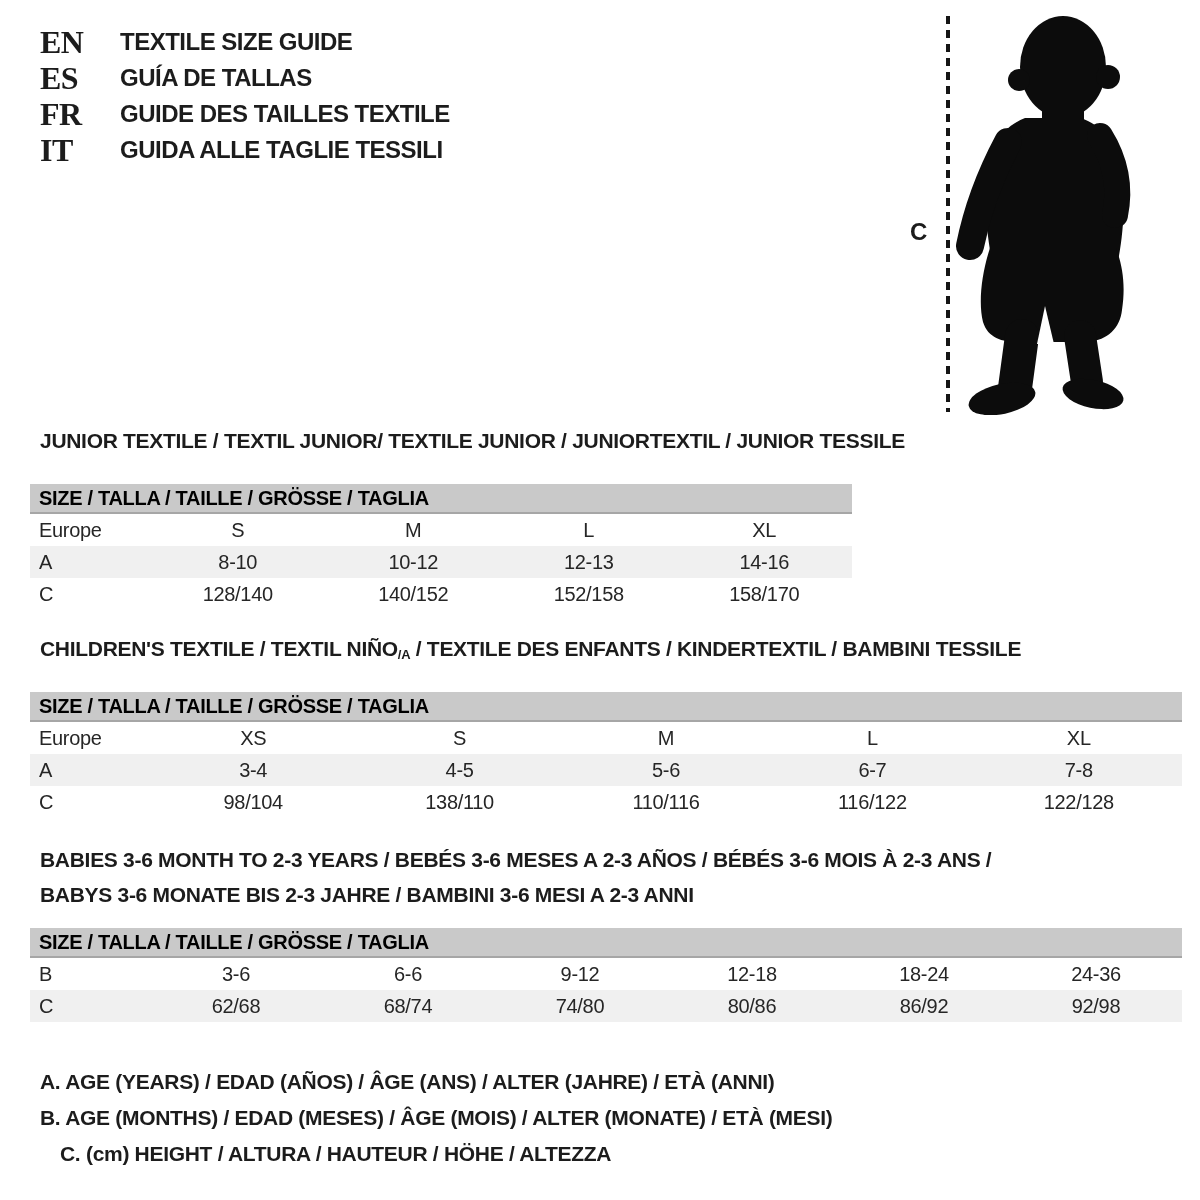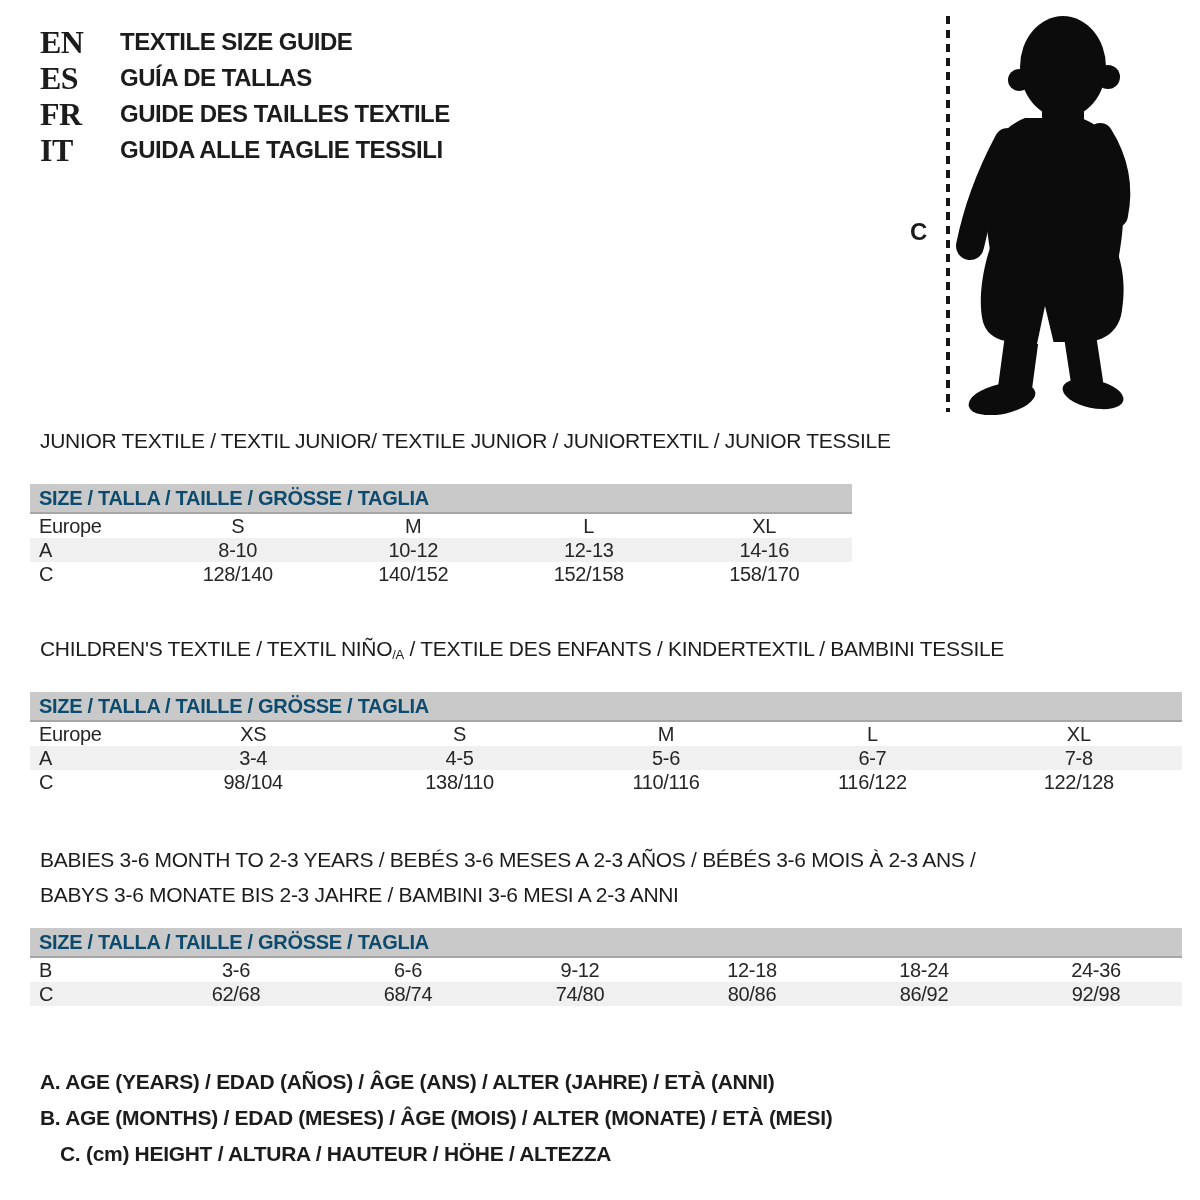--- a/index.html
+++ b/index.html
@@ -13,35 +13,35 @@
   .lang-code { width:80px; font-weight:bold; font-size:32px; letter-spacing:-0.5px;font-family:Liberation Serif, serif; }
   .lang-label { font-weight:bold; font-size:24px; letter-spacing:-0.5px; white-space:nowrap; }
 
   
   .figure { position:absolute; left:900px; top:10px; width:300px; height:412px; }
   .figure svg { position:absolute; left:30px; top:0; }
   .height-label { position:absolute; left:10px; top:208px; font-size:24px; font-weight:bold; }
 
   
   .sec-head {
-    position:absolute; margin:0; font-size:21px; font-weight:normal;
+    position:absolute; margin:0; font-size:21px; font-weight:bold;
     letter-spacing:-0.3px; white-space:nowrap; color:#1c1c1c;
   }
   .sec-head .sub { font-size:13px; position:relative; top:3px; }
   .babies-head div { line-height:35px; }
 
   
   .tbl { position:absolute; }
   .tbl-head {
     height:30px; line-height:28px; background:#c9c9c9; border-bottom:2px solid #a6a6a6;
     box-sizing:border-box; padding-left:9px; font-weight:bold; font-size:20px;
-    color:#0c4a6e; letter-spacing:-0.3px;
+    color:#000000; letter-spacing:-0.3px;
   }
   .row {
-    display:grid; height:24px; align-items:center;
+    display:grid; height:32px; align-items:center;
     font-size:20px; letter-spacing:-0.3px; color:#262626;
   }
   .cols4 { grid-template-columns:120px repeat(4,1fr); }
   .cols5 { grid-template-columns:120px repeat(5,1fr); }
   .cols6 { grid-template-columns:120px repeat(6,1fr); }
   .row .label { padding-left:9px; }
   .row .val { text-align:center; }
   .shade { background:#f0f0f0; }
 
   

